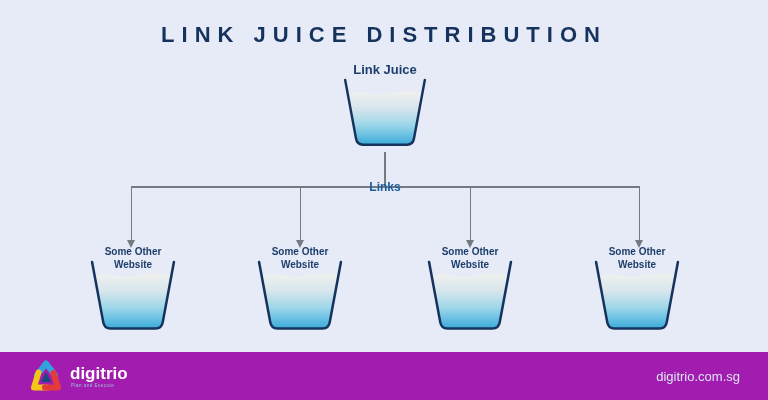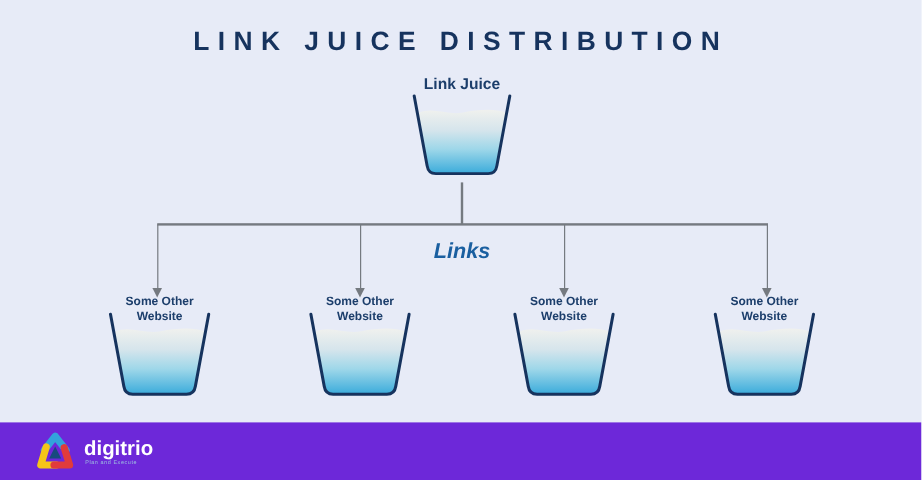--- a/index.html
+++ b/index.html
@@ -12,37 +12,37 @@
   
   .title{
     left:0;top:22px;width:768px;text-align:center;
     font-size:22px;font-weight:bold;letter-spacing:7px;color:#16335e;
   }
   
   .cup-label{
     text-align:center;font-weight:bold;color:#1c3e6b;
   }
   .source-label{left:335px;top:62px;width:100px;font-size:13px;}
-  .links-label{left:335px;top:199px;width:100px;font-size:18px;color:#1a5fa0;font-style:italic;}
+  .links-label{left:335px;top:180px;width:100px;font-size:12px;color:#1a5fa0;}
   .site-label{width:100px;font-size:10px;line-height:1.25;top:246px;}
   .site-label .two-line{display:inline-block;width:72px;}
   
   .line{background:#757a80;}
   .arrowhead{
     width:0;height:0;
     border-left:4.5px solid transparent;border-right:4.5px solid transparent;
     border-top:8px solid #757a80;
   }
   
   svg.cup{overflow:visible;}
   .cup-outline{fill:none;stroke:#16335e;stroke-width:2.6;stroke-linecap:round;}
   .cup-liquid{fill:url(#liquidGrad);}
   
   .footer{
-    left:0;top:352px;width:768px;height:48px;background:#6d28d9;
+    left:0;top:352px;width:768px;height:48px;background:#a21caf;
   }
   .brand-wrap{left:30px;top:8px;display:flex;align-items:center;}
   .brand-text{margin-left:8px;color:#ffffff;font-weight:bold;font-size:17px;line-height:1;}
   .brand-tagline{margin-left:9px;margin-top:1px;color:#9fc2e0;font-size:4.5px;letter-spacing:0.5px;}
   .footer-url{right:28px;top:0;height:48px;display:flex;align-items:center;color:#dce6f2;font-size:13px;}
 </style>
 </head>
 <body>
 
 <div class="stage">
@@ -118,15 +118,16 @@
         <path d="M7,15 L16,3.5 L25,15" fill="none" stroke="#33a3dc" stroke-width="6" stroke-linecap="round" stroke-linejoin="round"></path>
         <path d="M8.5,12.5 L4,27.5 L17,27.5" fill="none" stroke="#f5c518" stroke-width="6" stroke-linecap="round" stroke-linejoin="round"></path>
         <path d="M15,27.5 L28,27.5 L23.5,13" fill="none" stroke="#e13b3b" stroke-width="6" stroke-linecap="round" stroke-linejoin="round"></path>
         <path d="M11,22 L16,12 L21,22 Z" fill="#174a7e"></path>
       </svg>
       <div>
         <div class="brand-text">digitrio</div>
         <div class="brand-tagline">Plan and Execute</div>
       </div>
     </div>
+    <div class="abs footer-url">digitrio.com.sg</div>
   </div>
 
 </div>
 
 </body></html>

